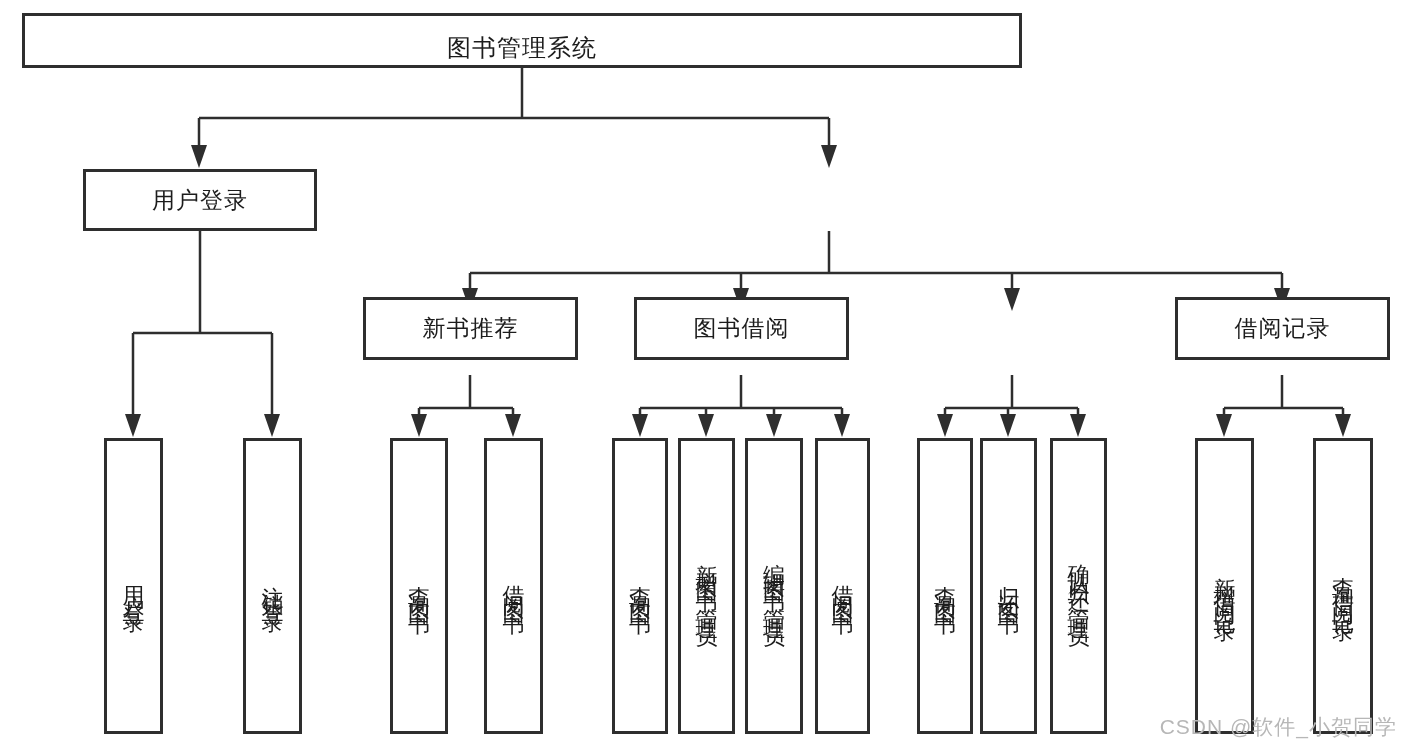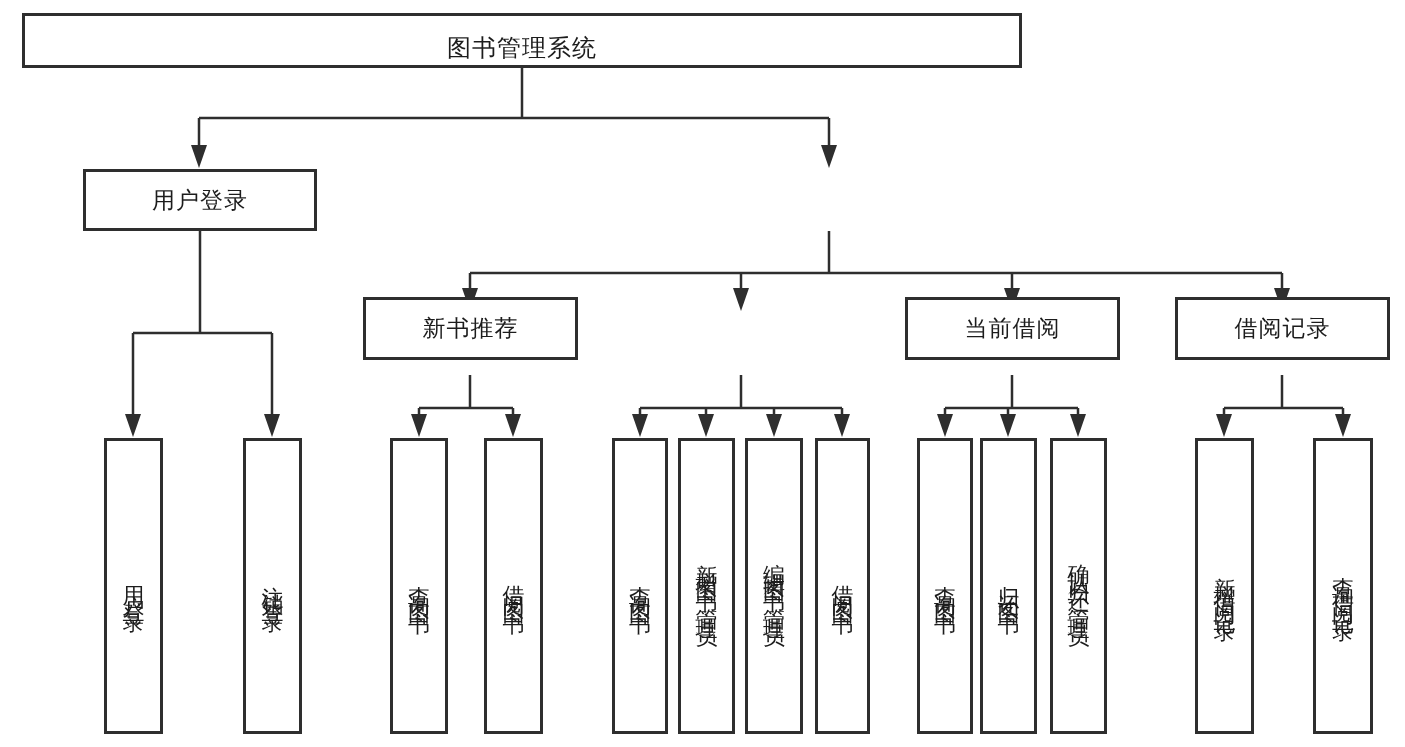--- a/index.html
+++ b/index.html
@@ -99,22 +99,22 @@
     <span class="hlabel">图书管理系统</span>
   </div>
 
   <div class="box lvl2" style="left:83px;width:234px">
     <span class="hlabel">用户登录</span>
   </div>
 
   <div class="box lvl3" style="left:363px;width:215px">
     <span class="hlabel">新书推荐</span>
   </div>
-  <div class="box lvl3" style="left:905px;width:215px">
-    <span class="hlabel">当前借阅</span>
+  <div class="box lvl3" style="left:634px;width:215px">
+    <span class="hlabel">图书借阅</span>
   </div>
   <div class="box lvl3" style="left:1175px;width:215px">
     <span class="hlabel">借阅记录</span>
   </div>
 
   <div class="box leaf" style="left:104px;width:59px">
     <span class="vtext">用户登录</span>
   </div>
   <div class="box leaf" style="left:243px;width:59px">
     <span class="vtext">注销登录</span>
@@ -146,13 +146,14 @@
   <div class="box leaf" style="left:1050px;width:57px">
     <span class="vtext">确认归还（管理员）</span>
   </div>
   <div class="box leaf" style="left:1195px;width:59px">
     <span class="vtext">新增借阅记录</span>
   </div>
   <div class="box leaf" style="left:1313px;width:60px">
     <span class="vtext">查询借阅记录</span>
   </div>
 
+  <div class="watermark">CSDN @软件_小贺同学</div>
 </div>
 
 </body></html>

